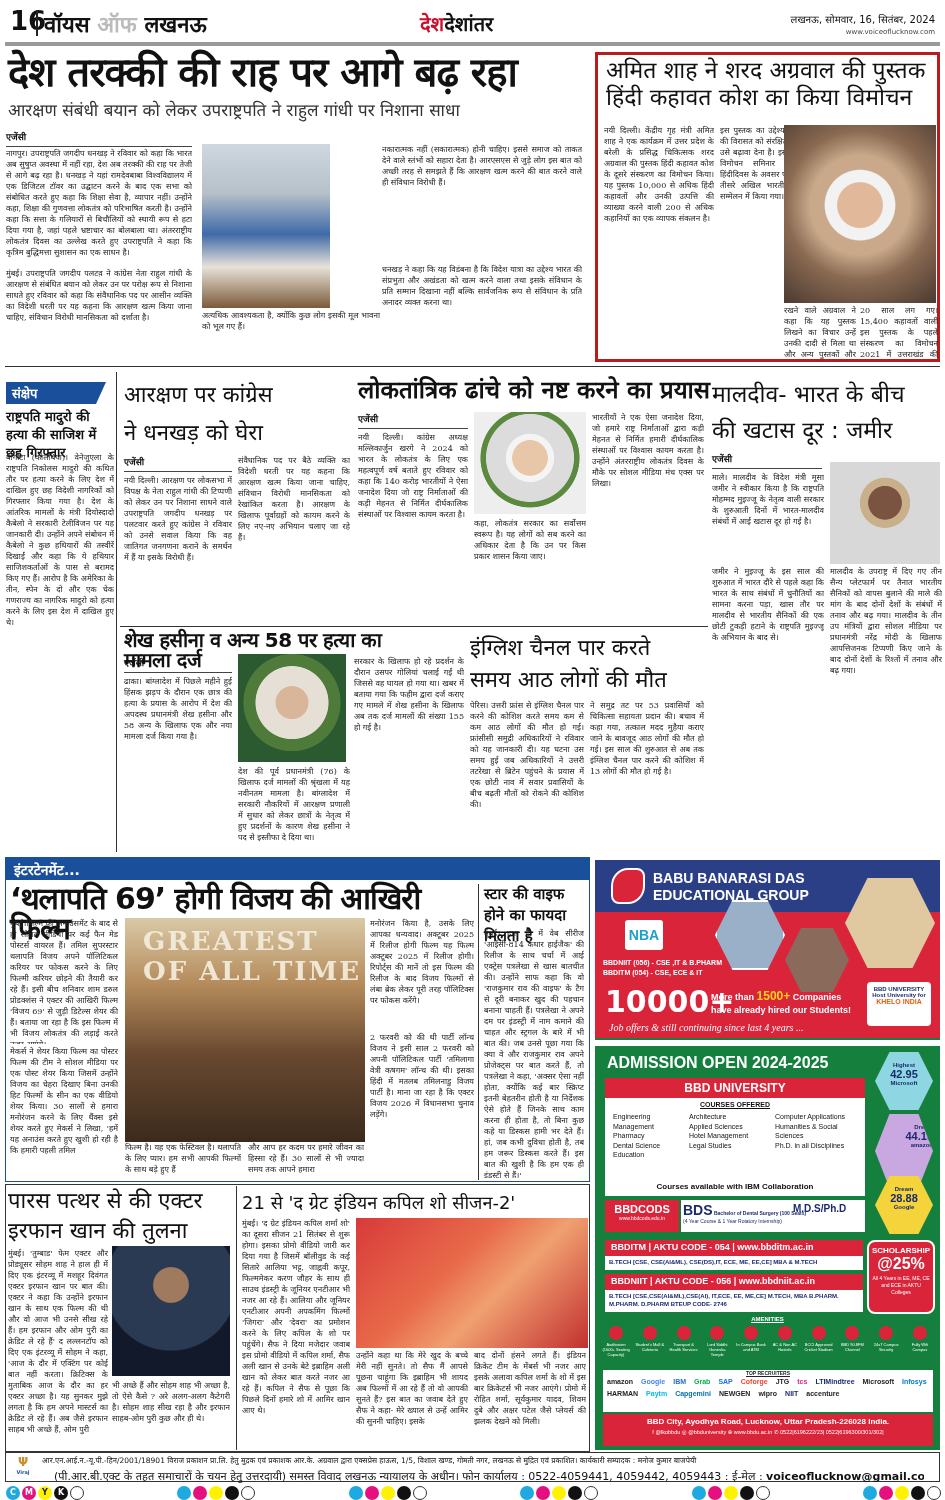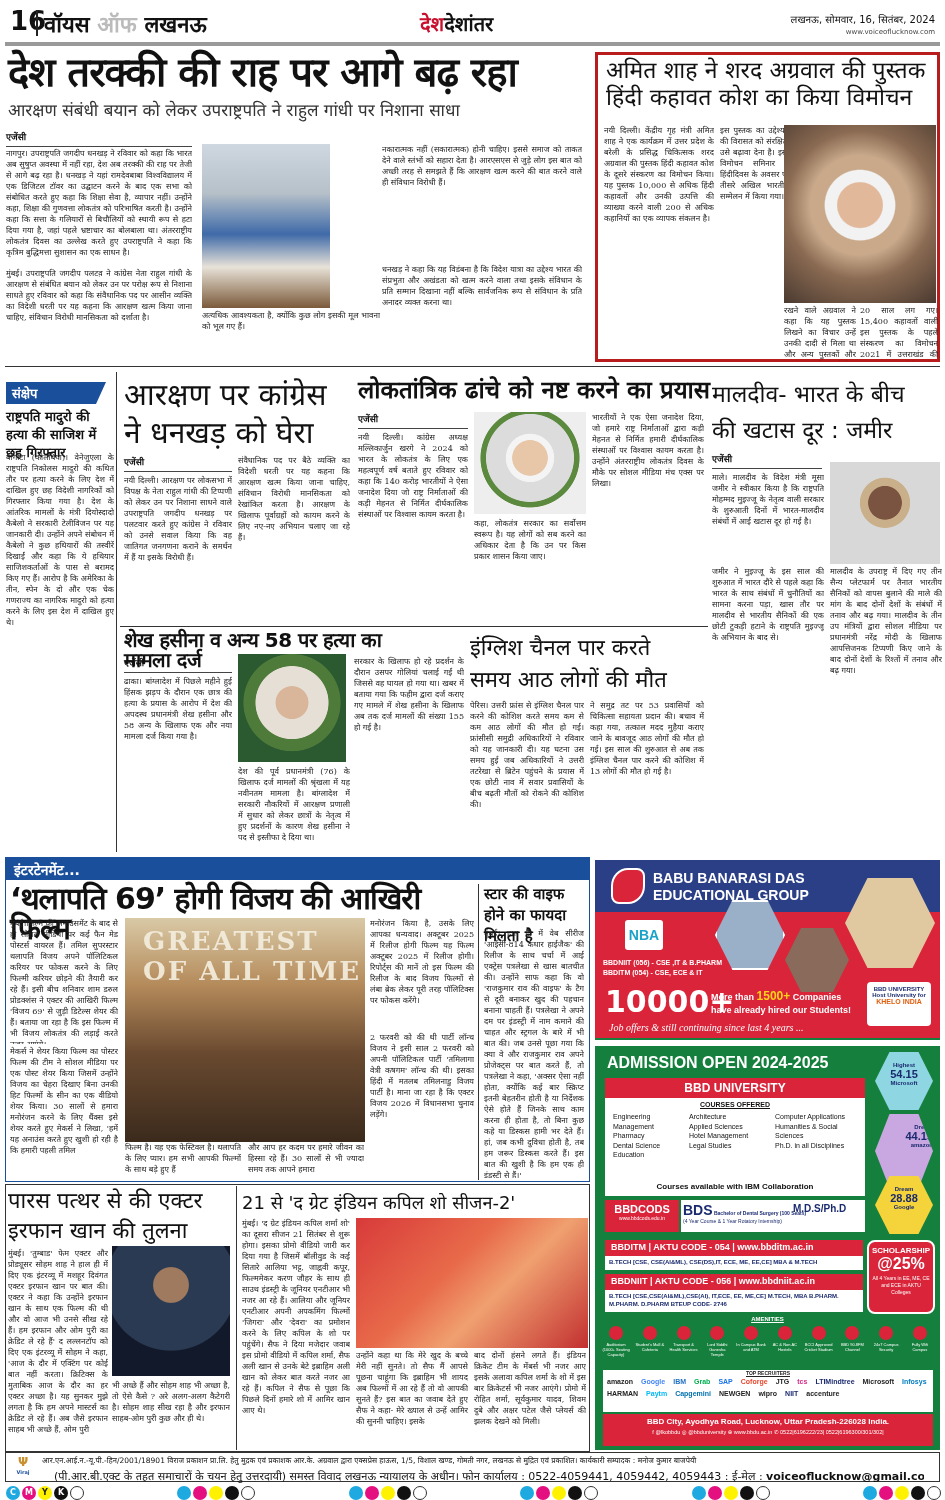--- a/index.html
+++ b/index.html
@@ -64,21 +64,21 @@
   <div class="abs text" style="left:262px;top:250px;width:78px;height:56px;overflow:hidden">20 साल लग गए।15,400 कहावतों वाली इस पुस्तक के पहले संस्करण का विमोचन 2021 में उत्तराखंड की राज्यपाल आनंदीबेन पटेल ने किया था।</div>
 </div>
 
 <div class="abs hrule" style="left:5px;top:366px;width:935px"></div>
 
 <div class="abs" style="left:6px;top:382px;width:100px;height:22px;background:#1a4f9c;color:#fff;font-size:13px;font-weight:bold;padding:2px 6px;clip-path:polygon(0 0,100% 0,90% 100%,0 100%)">संक्षेप</div>
 <div class="abs headline" style="left:6px;top:408px;width:108px;font-size:13px;line-height:18px">राष्ट्रपति मादुरो की हत्या की साजिश में छह गिरफ्तार</div>
 <div class="abs text" style="left:6px;top:452px;width:108px;height:400px;overflow:hidden">बोगोटा (कोलंबिया)। वेनेजुएला के राष्ट्रपति निकोलस मादुरो की कथित तौर पर हत्या करने के लिए देश में दाखिल हुए छह विदेशी नागरिकों को गिरफ्तार किया गया है। देश के आंतरिक मामलों के मंत्री दियोस्दादो कैबेलो ने सरकारी टेलीविजन पर यह जानकारी दी। उन्होंने अपने संबोधन में कैबेलो ने कुछ हथियारों की तस्वीरें दिखाईं और कहा कि ये हथियार साजिशकर्ताओं के पास से बरामद किए गए हैं। आरोप है कि अमेरिका के तीन, स्पेन के दो और एक चेक गणराज्य का नागरिक मादुरो को हत्या करने के लिए इस देश में दाखिल हुए थे।</div>
 <div class="abs vrule" style="left:116px;top:372px;height:480px"></div>
 
-<div class="abs" style="left:124px;top:376px;width:230px;font-size:30px;line-height:38px">
+<div class="abs" style="left:124px;top:376px;width:230px;font-size:22px;line-height:38px">
   <div>आरक्षण पर कांग्रेस</div>
   <div>ने धनखड़ को घेरा</div>
 </div>
 <div class="abs agency" style="left:124px;top:455px;width:108px">एजेंसी</div>
 <div class="abs text" style="left:124px;top:475px;width:108px;height:150px;overflow:hidden">नयी दिल्ली। आरक्षण पर लोकसभा में विपक्ष के नेता राहुल गांधी की टिप्पणी को लेकर उन पर निशाना साधने वाले उपराष्ट्रपति जगदीप धनखड़ पर पलटवार करते हुए कांग्रेस ने रविवार को उनसे सवाल किया कि वह जातिगत जनगणना कराने के समर्थन में हैं या इसके विरोधी हैं।</div>
 <div class="abs text" style="left:238px;top:455px;width:112px;height:170px;overflow:hidden">संवैधानिक पद पर बैठे व्यक्ति का विदेशी धरती पर यह कहना कि आरक्षण खत्म किया जाना चाहिए, संविधान विरोधी मानसिकता को रेखांकित करता है। आरक्षण के खिलाफ पूर्वाग्रहों को कायम करने के लिए नए-नए अभियान चलाए जा रहे हैं।</div>
 
 <div class="abs headline" style="left:358px;top:378px;width:360px;font-size:24px">लोकतांत्रिक ढांचे को नष्ट करने का प्रयास</div>
 <div class="abs agency" style="left:358px;top:412px;width:110px">एजेंसी</div>
 <div class="abs text" style="left:358px;top:432px;width:110px;height:190px;overflow:hidden">नयी दिल्ली। कांग्रेस अध्यक्ष मल्लिकार्जुन खरगे ने 2024 को भारत के लोकतंत्र के लिए एक महत्वपूर्ण वर्ष बताते हुए रविवार को कहा कि 140 करोड़ भारतीयों ने ऐसा जनादेश दिया जो राष्ट्र निर्माताओं की कड़ी मेहनत से निर्मित दीर्घकालिक संस्थाओं पर विश्वास कायम करता है।</div>
@@ -194,21 +194,21 @@
     <div style="position:absolute;left:170px;top:14px;width:86px">
       <div>Computer Applications</div>
       <div>Humanities &amp; Social Sciences</div>
       <div>Ph.D. in all Disciplines</div>
     </div>
     <div style="position:absolute;left:0;top:84px;width:260px;text-align:center;font-weight:bold;font-size:8px">Courses available with IBM Collaboration</div>
   </div>
 
   <div style="position:absolute;left:280px;top:192px;width:58px;height:58px;background:#8fd6e3;color:#1a2a6e;text-align:center;font-size:6px;font-weight:bold;clip-path:polygon(25% 0,75% 0,100% 50%,75% 100%,25% 100%,0 50%);padding-top:10px">
     <div>Highest</div>
-    <div style="font-size:11px">54.15</div>
+    <div style="font-size:11px">42.95</div>
     <div>Microsoft</div>
   </div>
   <div style="position:absolute;left:280px;top:254px;width:58px;height:74px;background:#c9a7e0;color:#1a2a6e;text-align:right;font-size:6px;font-weight:bold;clip-path:polygon(25% 0,75% 0,100% 50%,75% 100%,25% 100%,0 50%);padding-top:10px">
     <div>Dream</div>
     <div style="font-size:11px">44.15</div>
     <div>amazon</div>
   </div>
   <div style="position:absolute;left:280px;top:316px;width:58px;height:58px;background:#f5d33a;color:#1a2a6e;text-align:center;font-size:6px;font-weight:bold;clip-path:polygon(25% 0,75% 0,100% 50%,75% 100%,25% 100%,0 50%);padding-top:10px">
     <div>Dream</div>
     <div style="font-size:11px">28.88</div>

